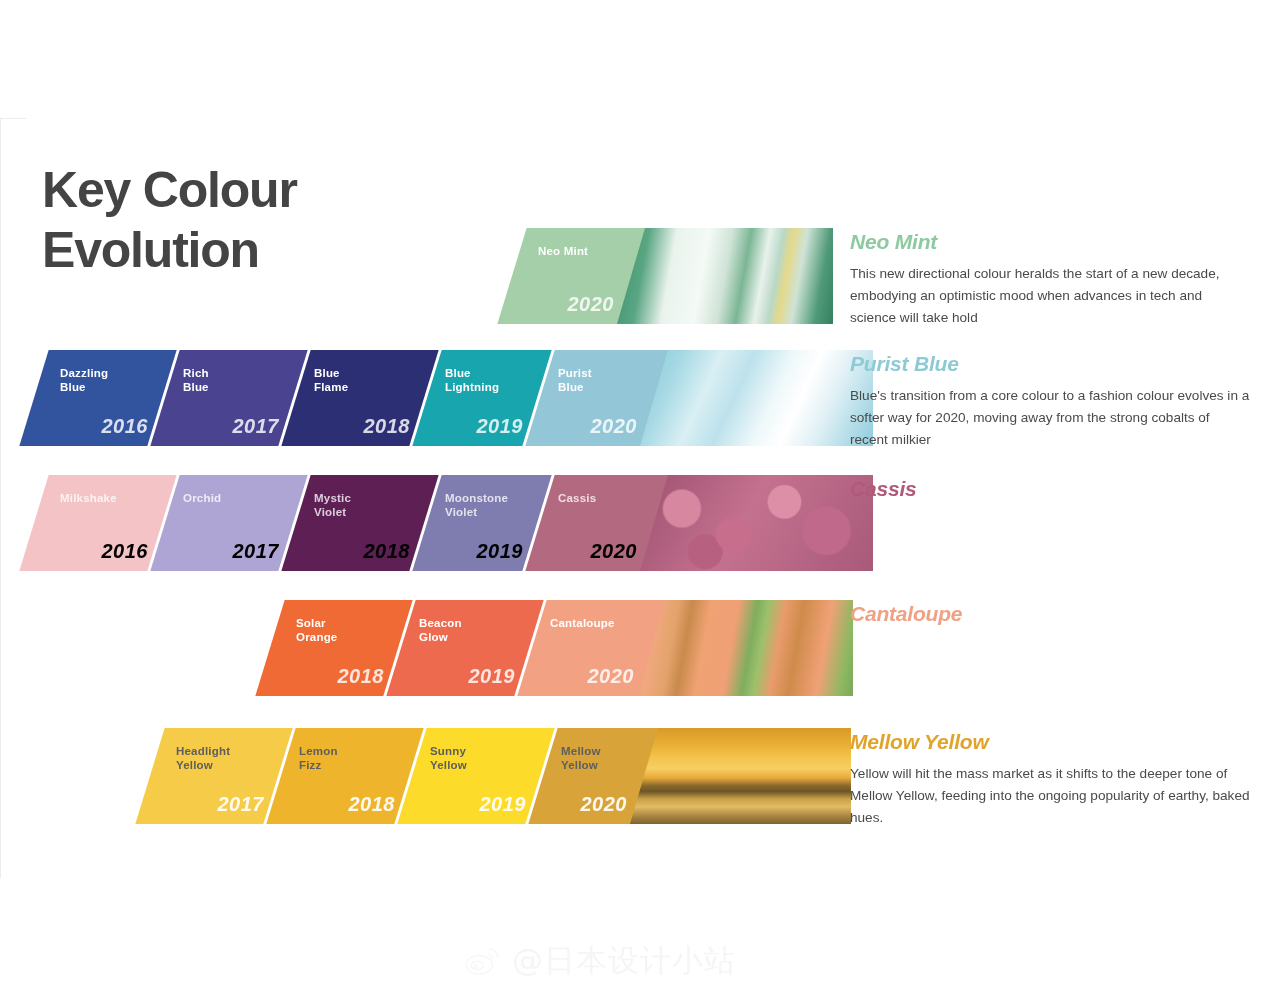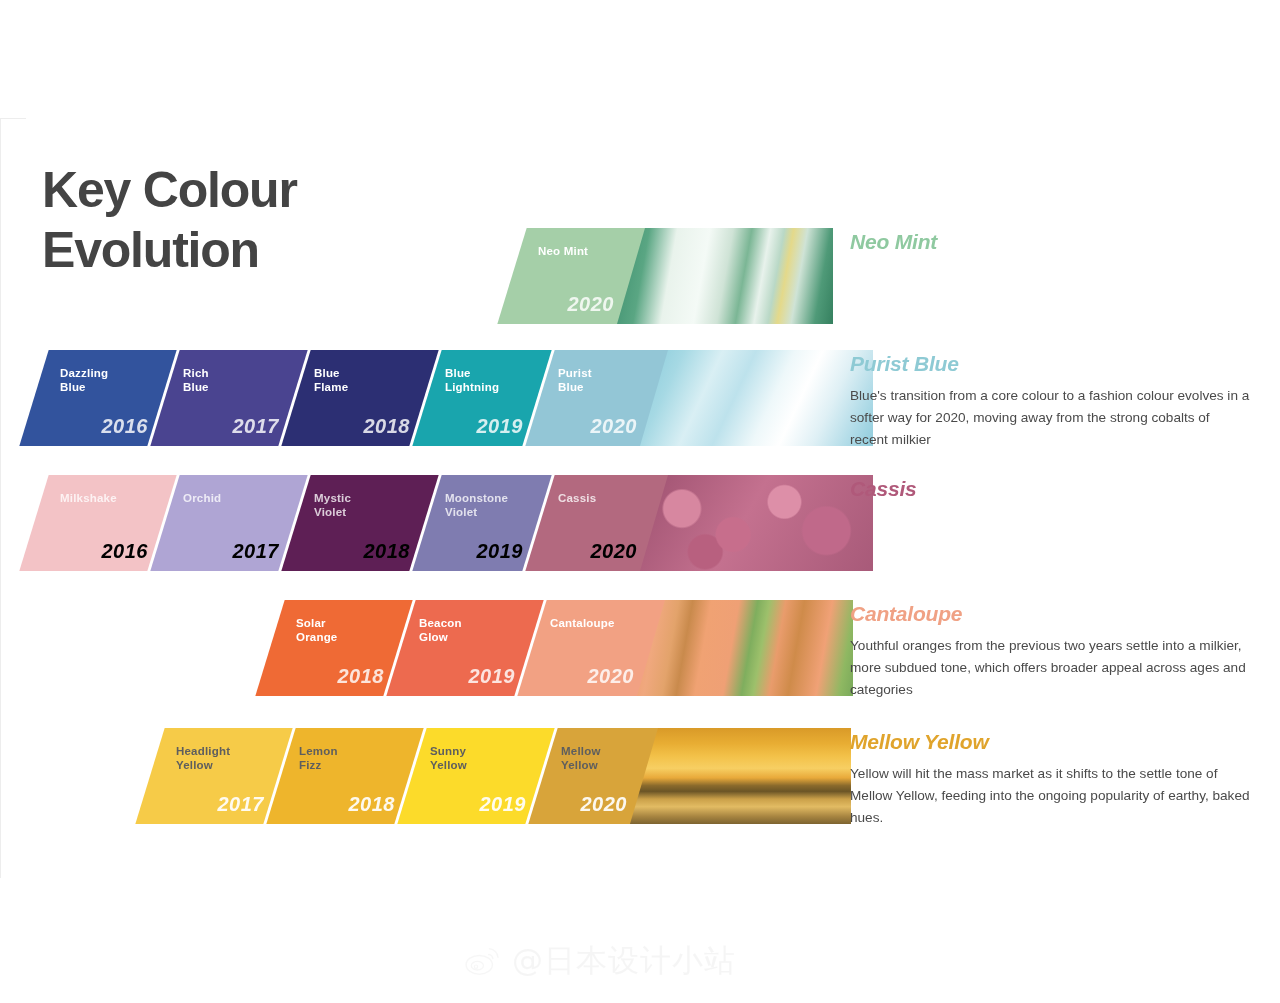--- a/index.html
+++ b/index.html
@@ -101,20 +101,21 @@
               <div class="seg-name" style="left: 26px; white-space: pre-line;">Neo Mint</div>
               <div class="seg-year" style="right: 26px;">2020</div>
             </div>
           </div>
         </div>
         <div class="photo" style="left: 617px; width: 216px; clip-path: polygon(28px 0px, 100% 0px, 100% 100%, 0px 100%);">
           <div class="inner" style="background: linear-gradient(100deg, rgb(61, 143, 110) 0%, rgb(90, 166, 131) 14%, rgb(233, 243, 236) 26%, rgb(244, 250, 246) 40%, rgb(207, 227, 214) 50%, rgb(123, 182, 149) 58%, rgb(232, 242, 236) 66%, rgb(185, 216, 198) 72%, rgb(228, 217, 138) 76%, rgb(207, 227, 214) 82%, rgb(79, 154, 120) 92%, rgb(53, 128, 95) 100%);"></div>
         </div>
         <div class="txt" style="left: 850px; top: 2px;">
           <h3 style="color: rgb(143, 201, 160);">Neo Mint</h3>
+          <p>This new directional colour heralds the start of a new decade, embodying an optimistic mood when advances in tech and science will take hold</p>
         </div>
       </div>
       <div class="row" style="top: 350px; left: 0px; width: 1280px;">
         <div class="strip lt" style="left: 34px;">
           <div class="seg" style="width: 128px; background: rgb(50, 83, 157);">
             <div class="unskew">
               <div class="seg-name" style="left: 26px; white-space: pre-line;">Dazzling
 Blue</div>
               <div class="seg-year" style="right: 14px;">2016</div>
             </div>
@@ -219,21 +220,20 @@
               <div class="seg-name" style="left: 18px; white-space: pre-line;">Cantaloupe</div>
               <div class="seg-year" style="right: 26px;">2020</div>
             </div>
           </div>
         </div>
         <div class="photo" style="left: 637px; width: 216px; clip-path: polygon(28px 0px, 100% 0px, 100% 100%, 0px 100%);">
           <div class="inner" style="background: linear-gradient(100deg, rgb(239, 154, 110) 0%, rgb(240, 168, 126) 10%, rgb(227, 163, 107) 18%, rgb(201, 138, 76) 24%, rgb(240, 162, 115) 32%, rgb(239, 160, 117) 44%, rgb(127, 174, 94) 52%, rgb(157, 192, 107) 57%, rgb(233, 156, 108) 64%, rgb(207, 139, 74) 72%, rgb(240, 161, 118) 84%, rgb(143, 184, 98) 94%, rgb(121, 169, 90) 100%);"></div>
         </div>
         <div class="txt" style="left: 850px; top: 2px;">
           <h3 style="color: rgb(240, 161, 132);">Cantaloupe</h3>
-          <p>Youthful oranges from the previous two years settle into a milkier, more subdued tone, which offers broader appeal across ages and categories</p>
         </div>
       </div>
       <div class="row" style="top: 728px; left: 0px; width: 1280px;">
         <div class="strip dk" style="left: 150px;">
           <div class="seg" style="width: 128px; background: rgb(246, 203, 72);">
             <div class="unskew">
               <div class="seg-name" style="left: 26px; white-space: pre-line;">Headlight
 Yellow</div>
               <div class="seg-year" style="right: 14px;">2017</div>
             </div>
@@ -258,21 +258,21 @@
 Yellow</div>
               <div class="seg-year" style="right: 26px;">2020</div>
             </div>
           </div>
         </div>
         <div class="photo" style="left: 630px; width: 221px; clip-path: polygon(28px 0px, 100% 0px, 100% 100%, 0px 100%);">
           <div class="inner" style="background: linear-gradient(rgb(217, 154, 40) 0%, rgb(232, 173, 51) 16%, rgb(243, 194, 74) 30%, rgb(247, 207, 99) 42%, rgb(232, 169, 58) 52%, rgb(138, 106, 44) 60%, rgb(107, 85, 38) 66%, rgb(202, 160, 73) 74%, rgb(226, 187, 99) 82%, rgb(168, 133, 65) 92%, rgb(125, 100, 48) 100%);"></div>
         </div>
         <div class="txt" style="left: 850px; top: 2px;">
           <h3 style="color: rgb(224, 164, 44);">Mellow Yellow</h3>
-          <p>Yellow will hit the mass market as it shifts to the settle tone of Mellow Yellow, feeding into the ongoing popularity of earthy, baked hues.</p>
+          <p>Yellow will hit the mass market as it shifts to the deeper tone of Mellow Yellow, feeding into the ongoing popularity of earthy, baked hues.</p>
         </div>
       </div>
     </div>
 
   <div class="wm">
     <svg class="wm-logo" viewBox="0 0 40 32">
       <ellipse cx="16" cy="20" rx="14" ry="10" fill="none" stroke="#e6e6e6" stroke-width="1.6"></ellipse>
       <ellipse cx="14" cy="21" rx="6.5" ry="4.6" fill="none" stroke="#e6e6e6" stroke-width="1.4"></ellipse>
       <circle cx="12.5" cy="22" r="1.8" fill="none" stroke="#e6e6e6" stroke-width="1.2"></circle>
       <path d="M27 3 a10 10 0 0 1 9 9" fill="none" stroke="#e6e6e6" stroke-width="1.6" stroke-linecap="round"></path>

